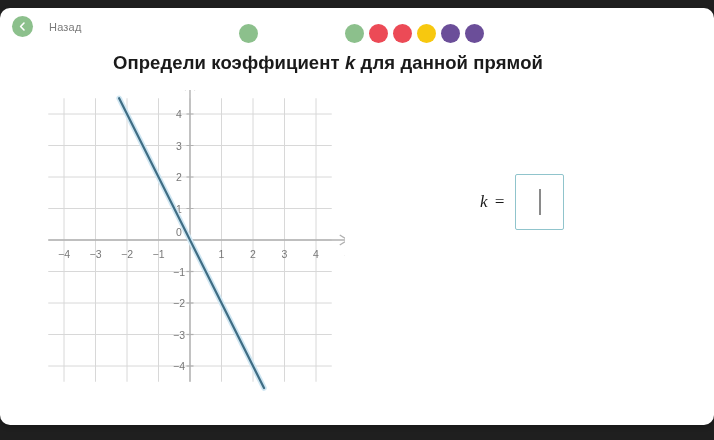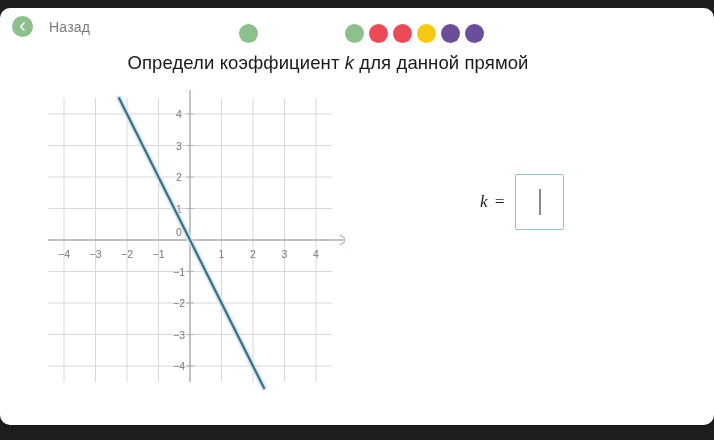--- a/index.html
+++ b/index.html
@@ -29,41 +29,41 @@
     display: flex; align-items: center; gap: 7px;
     cursor: pointer;
   }
   .back-circle {
     width: 21px; height: 21px; border-radius: 50%;
     background: #8cc08c;
     display: flex; align-items: center; justify-content: center;
   }
   .back-circle svg { display: block; }
   .back-label {
-    font-size: 14px; color: #7a7a7a; letter-spacing: .2px; padding-left: 9px;
+    font-size: 11px; color: #7a7a7a; letter-spacing: .2px; padding-left: 9px;
   }
   
   .progress {
     position: absolute; left: 239px; top: 16px;
     width: 236px; height: 19px;
   }
   .progress-track {
     position: absolute; left: 10px; top: 4px;
     width: 216px; height: 11px;
     background: #ffffff;
   }
   .dot {
     position: absolute; top: 0;
     width: 19px; height: 19px; border-radius: 50%;
   }
   
   .title {
     position: absolute; left: 0; top: 44px; width: 656px;
     text-align: center;
-    font-size: 18.5px; font-weight: normal; color: #1a1a1a;
+    font-size: 18.5px; font-weight: bold; color: #1a1a1a;
     letter-spacing: .1px;
   }
   .title .var { font-style: italic; }
   
   .graph {
     position: absolute; left: 45px; top: 82px;
     width: 300px; height: 305px;
   }
   .graph svg { display: block; }
   

